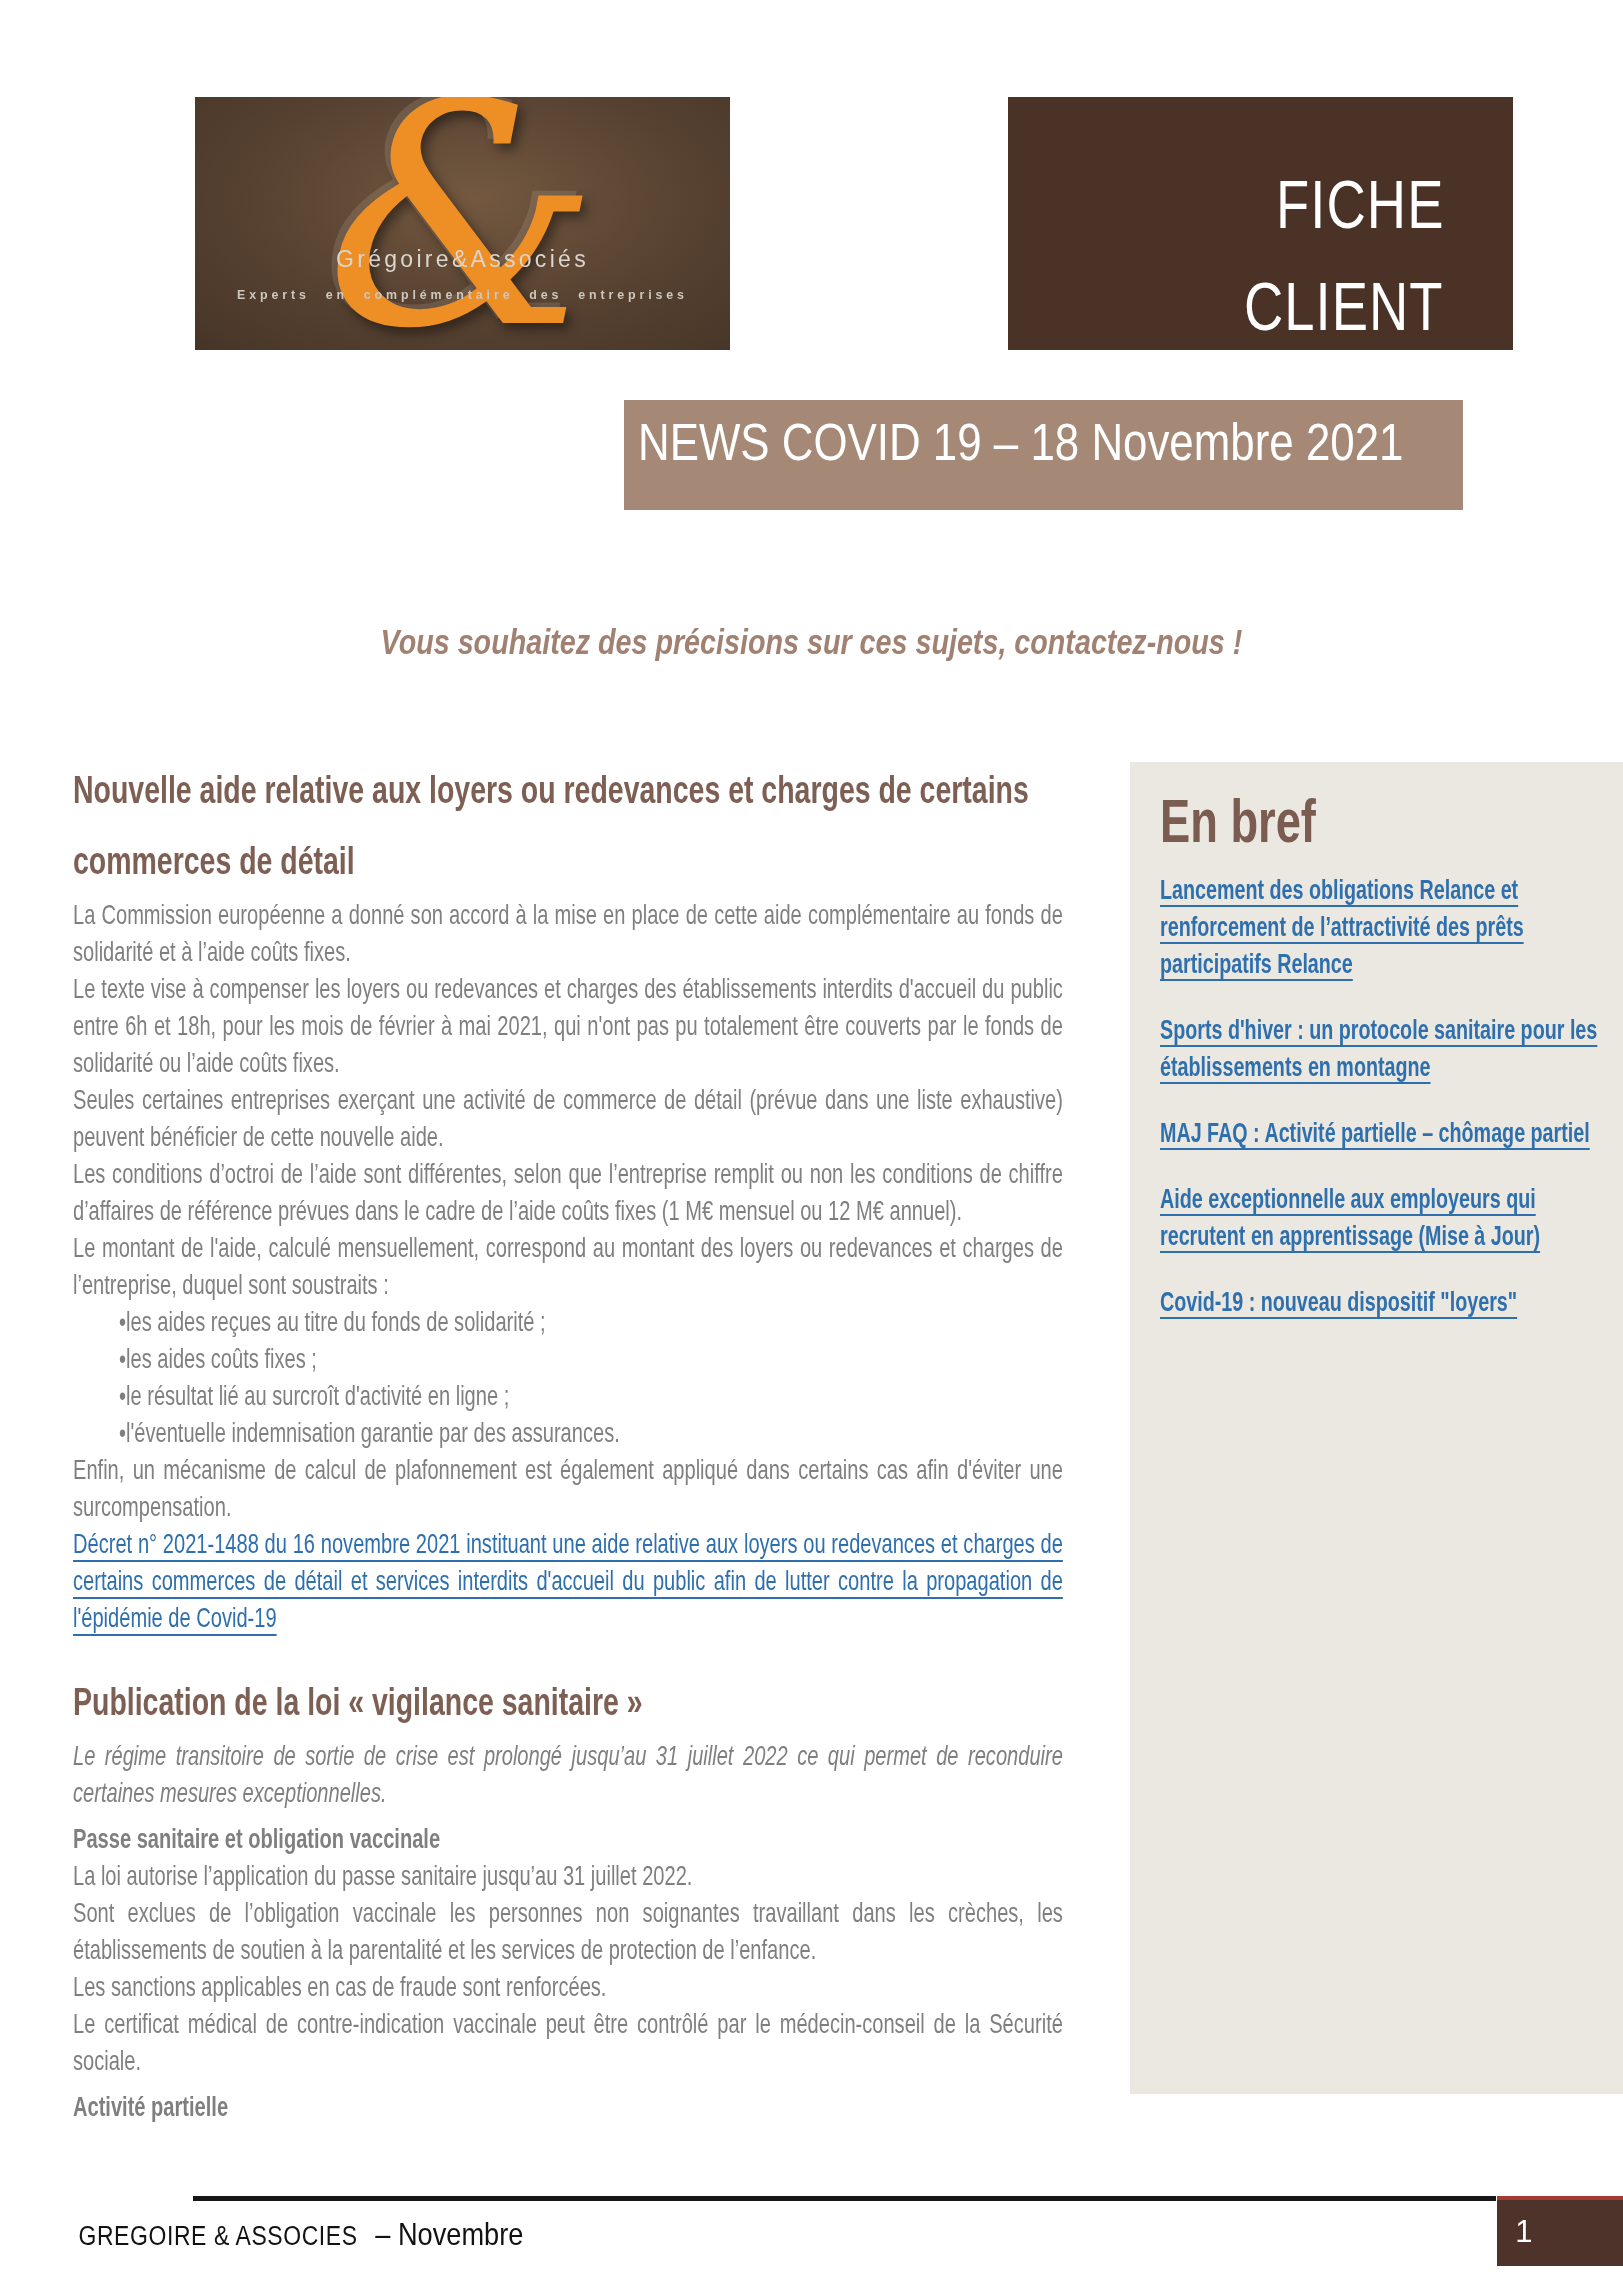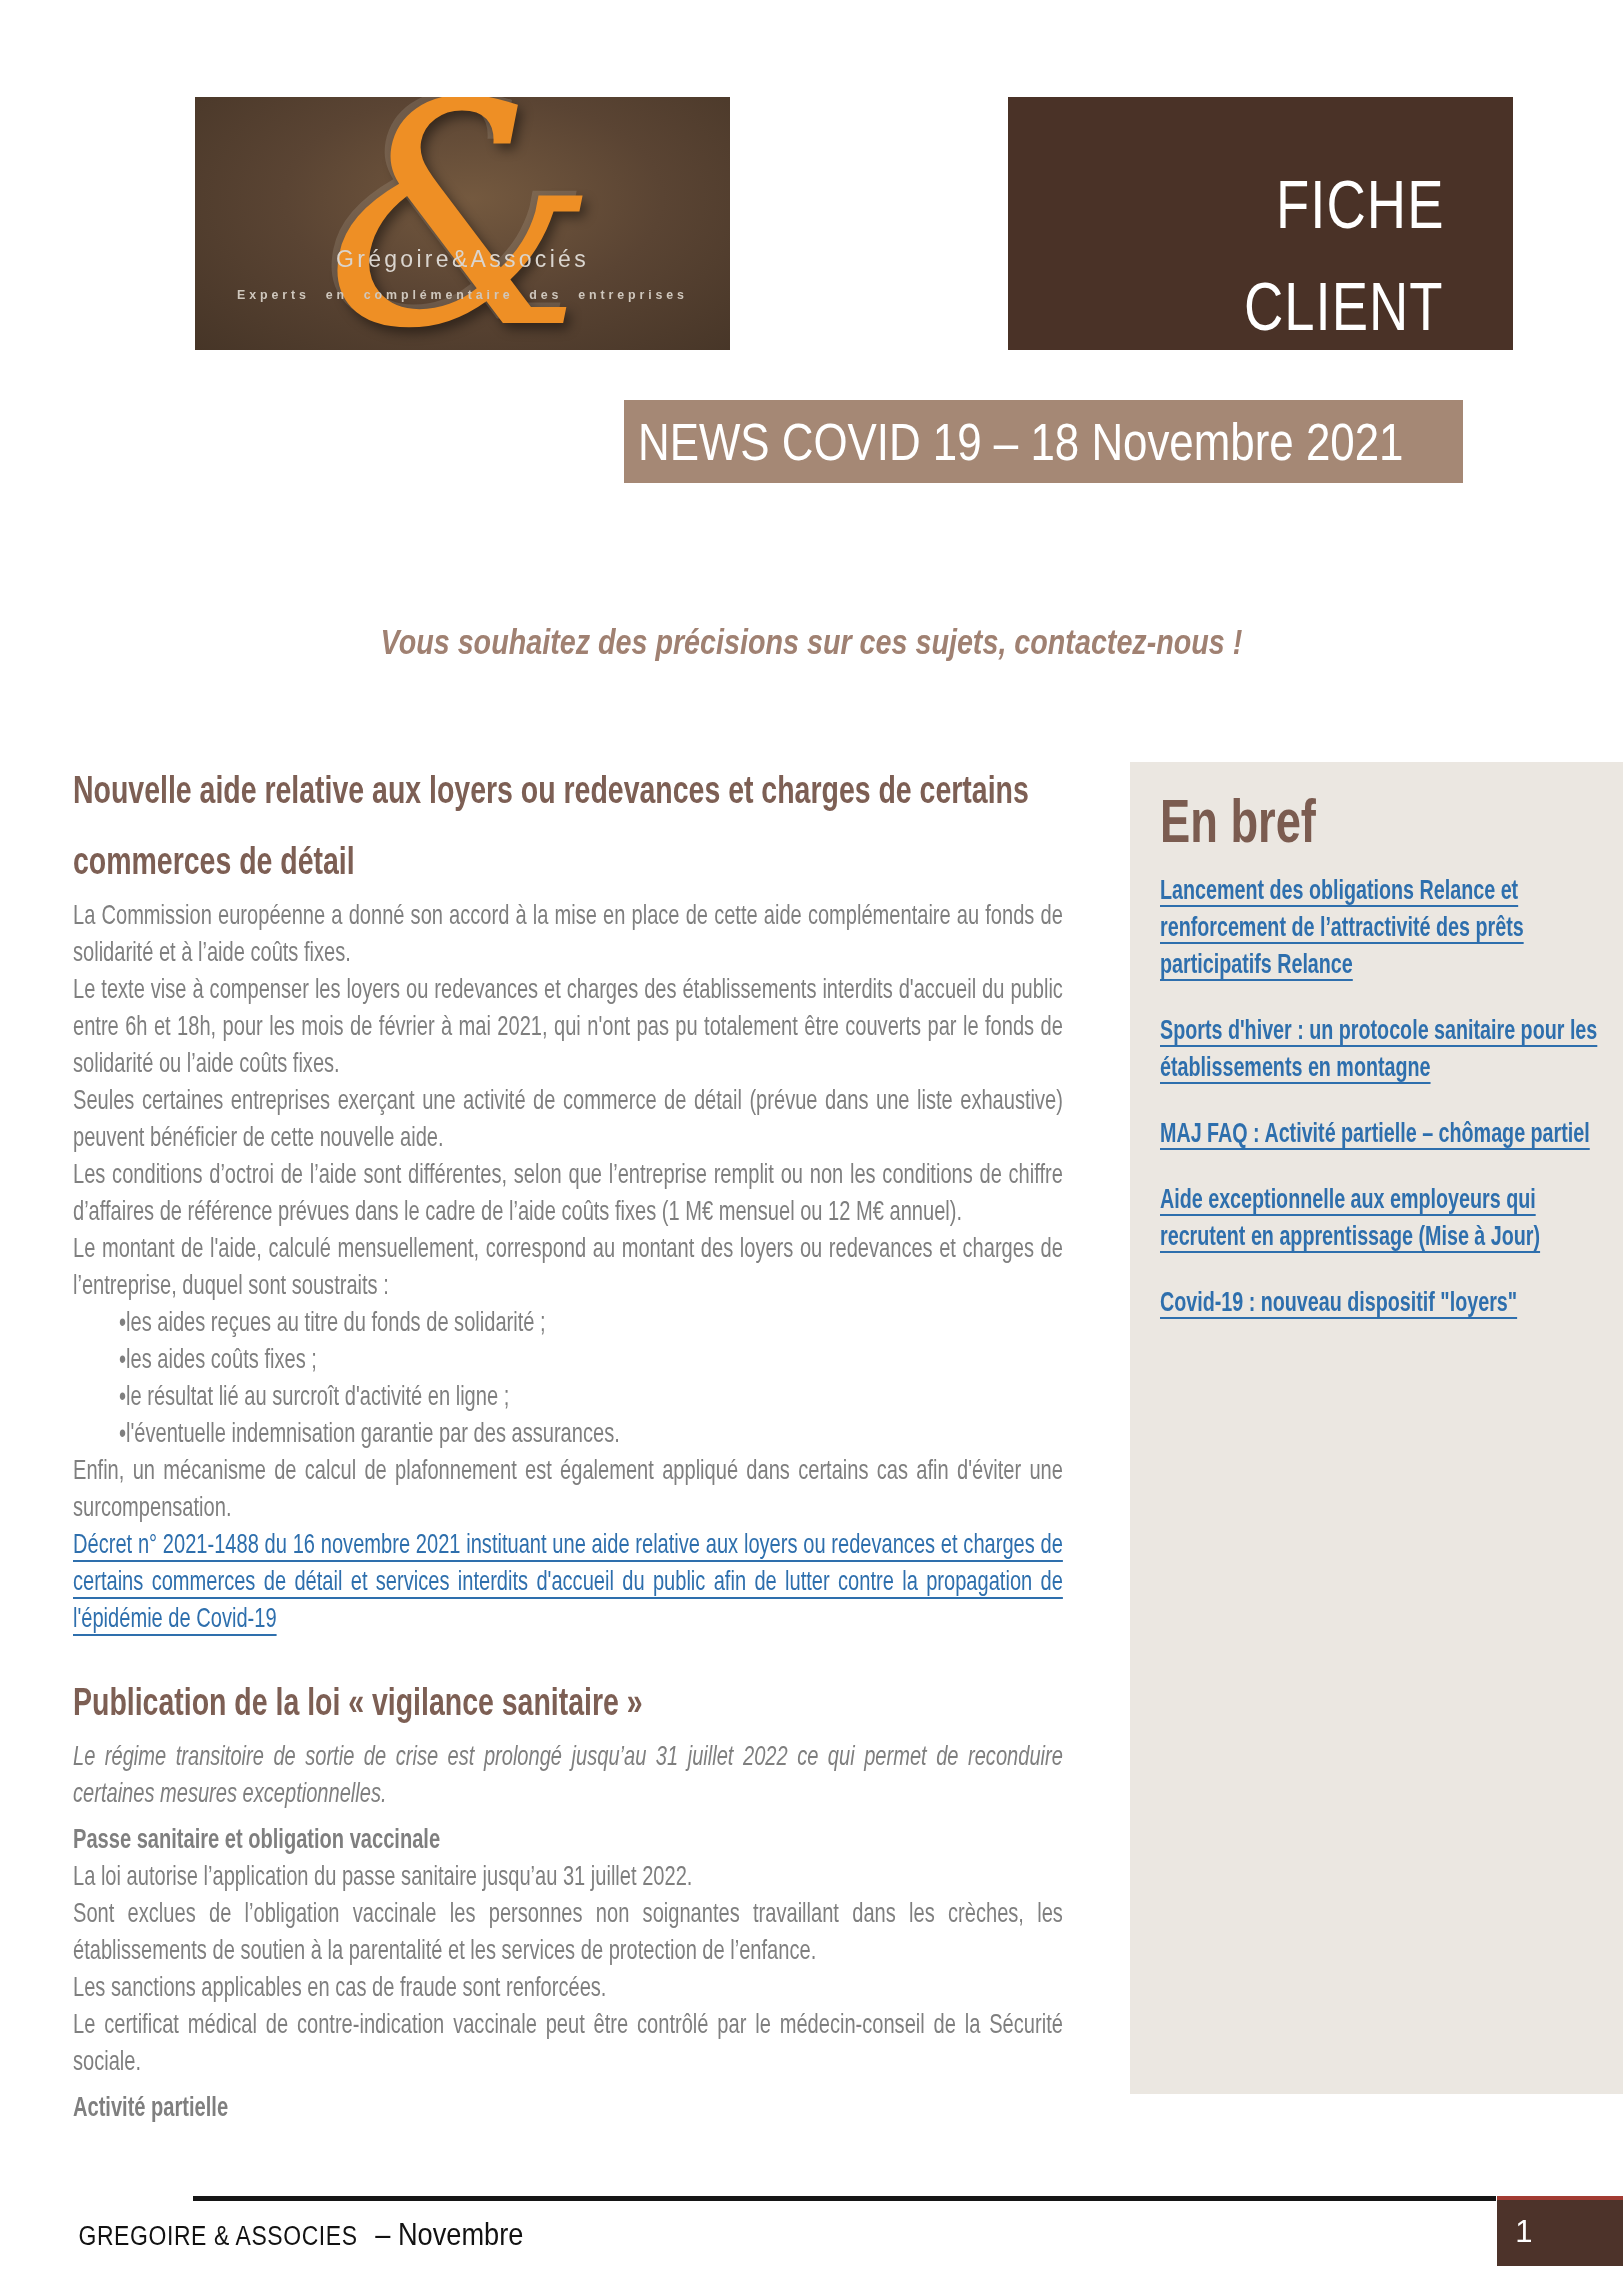--- a/index.html
+++ b/index.html
@@ -37,21 +37,21 @@
   }
   .fiche-line {
     position:absolute; right:69px; font-size:68px; line-height:1; font-weight:400;
     letter-spacing:1.3px; transform:scaleX(0.80); transform-origin:right center; white-space:nowrap;
   }
   .fiche-line.l1 { top:73px; }
   .fiche-line.l2 { top:175px; }
 
   
   .news-banner {
-    position:absolute; left:624px; top:400px; width:839px; height:83px;
+    position:absolute; left:624px; top:400px; width:839px; height:110px;
     background:#a58875;
   }
   .news-text {
     position:absolute; left:14.4px; top:0; line-height:86px; font-size:51px; color:#ffffff;
     transform:scaleX(0.86); transform-origin:left center; white-space:nowrap;
   }
 
   
   .intro {
     position:absolute; left:0; top:517px; width:1623px; text-align:center;

